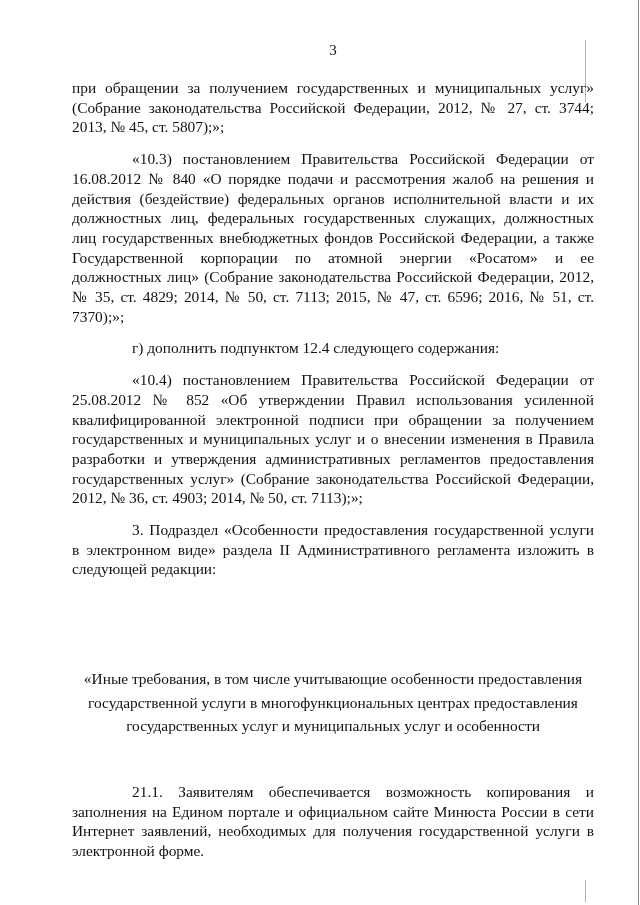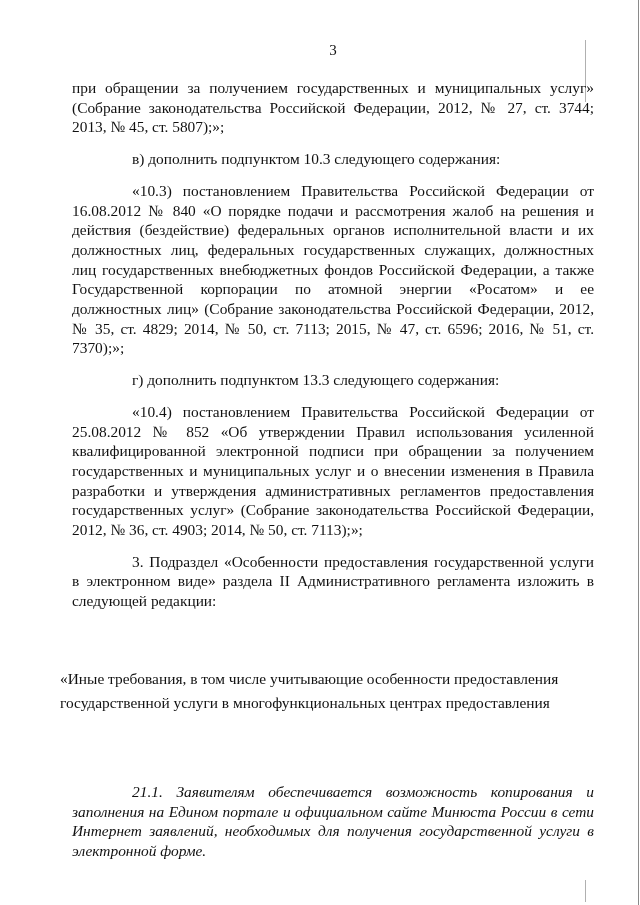--- a/index.html
+++ b/index.html
@@ -3,44 +3,44 @@
 <meta charset="utf-8">
 <style>
   html, body { margin:0; padding:0; background:#ffffff; }
   body { width:640px; height:905px; position:relative; overflow:hidden;
          font-family:"Liberation Serif", serif; color:#111; }
   .page-num { position:absolute; top:42px; left:0; width:666px; text-align:center; font-size:15px; }
   .text { position:absolute; left:60px; width:546px; font-size:15.4px; line-height:19.7px; }
   .p { margin:12px; text-align:justify; text-align-last:auto; }
   .p.ind { text-indent:60px; }
   .p.last-left { text-align-last:left; }
-  .heading { margin:0; text-align:left; font-size:15.4px; line-height:23.5px; }
+  .heading { margin:0; text-align:center; font-size:15.4px; line-height:23.5px; }
   .edge-line { position:absolute; right:1px; width:1px; background:#8a8a8a; }
   .margin-mark { position:absolute; width:1px; background:#b0b0b0; }
 </style>
 </head>
 <body>
 
 <div>
   <div class="page-num">3</div>
 
   <div class="edge-line" style="top:0;height:905px;"></div>
   <div class="margin-mark" style="left:585px;top:40px;height:62px;"></div>
   <div class="margin-mark" style="left:585px;top:880px;height:22px;"></div>
 
   <div class="text" style="top:66px;">
     <p class="p last-left">при обращении за получением государственных и муниципальных услуг» (Собрание законодательства Российской Федерации, 2012, № 27, ст. 3744; 2013, № 45, ст. 5807);»;</p>
-    <p class="p ind">в) дополнить подпунктом 10.3 следующего содержания:</p>
     <p class="p ind">«10.3) постановлением Правительства Российской Федерации от 16.08.2012 № 840 «О порядке подачи и рассмотрения жалоб на решения и действия (бездействие) федеральных органов исполнительной власти и их должностных лиц, федеральных государственных служащих, должностных лиц государственных внебюджетных фондов Российской Федерации, а также Государственной корпорации по атомной энергии «Росатом» и ее должностных лиц» (Собрание законодательства Российской Федерации, 2012, № 35, ст. 4829; 2014, № 50, ст. 7113; 2015, № 47, ст. 6596; 2016, № 51, ст. 7370);»;</p>
-    <p class="p ind">г) дополнить подпунктом 13.3 следующего содержания:</p>
+    <p class="p ind">г) дополнить подпунктом 12.4 следующего содержания:</p>
     <p class="p ind">«10.4) постановлением Правительства Российской Федерации от 25.08.2012 № 852 «Об утверждении Правил использования усиленной квалифицированной электронной подписи при обращении за получением государственных и муниципальных услуг и о внесении изменения в Правила разработки и утверждения административных регламентов предоставления государственных услуг» (Собрание законодательства Российской Федерации, 2012, № 36, ст. 4903; 2014, № 50, ст. 7113);»;</p>
     <p class="p ind">3. Подраздел «Особенности предоставления государственной услуги в электронном виде» раздела II Административного регламента изложить в следующей редакции:</p>
   </div>
 
   <div class="text" style="top:667px;">
     <p class="heading">«Иные требования, в том числе учитывающие особенности предоставления</p>
     <p class="heading">государственной услуги в многофункциональных центрах предоставления</p>
+    <p class="heading">государственных услуг и муниципальных услуг и особенности</p>
   </div>
 
-  <div class="text" style="top:770px;font-style:italic;">
+  <div class="text" style="top:770px;">
     <p class="p ind">21.1. Заявителям обеспечивается возможность копирования и заполнения на Едином портале и официальном сайте Минюста России в сети Интернет заявлений, необходимых для получения государственной услуги в электронной форме.</p>
   </div>
 </div>
 
 </body></html>

